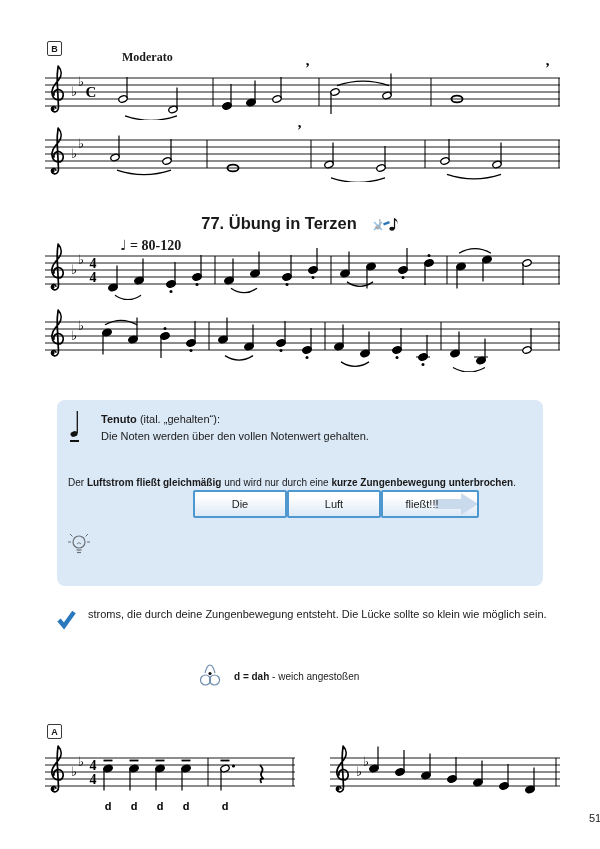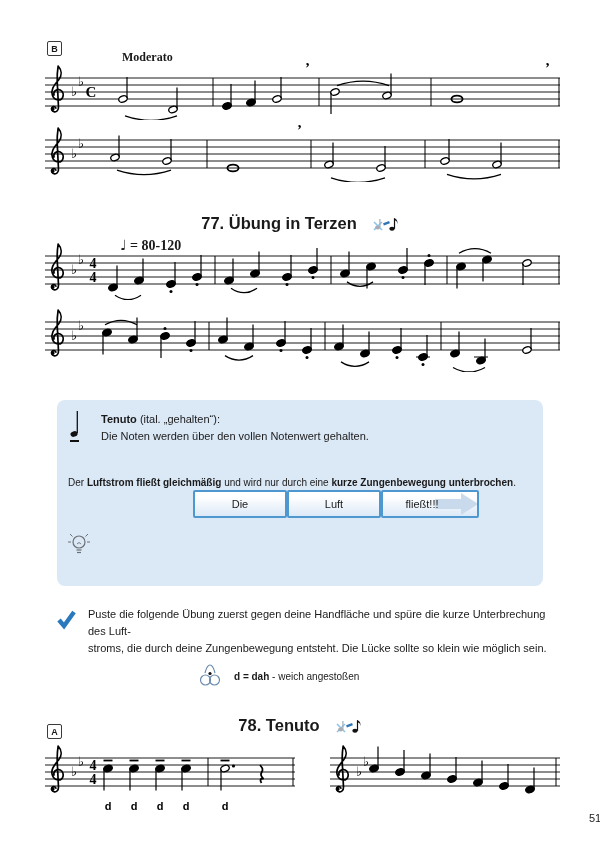--- a/index.html
+++ b/index.html
@@ -295,48 +295,34 @@
       <line x1="1" y1="11" x2="4" y2="11" stroke="#6b7075" stroke-width="1"></line>
       <line x1="20" y1="11" x2="23" y2="11" stroke="#6b7075" stroke-width="1"></line>
     </svg>
 
   </div>
 
   <svg class="abs" style="left:56px;top:609px;" width="21" height="21" viewBox="0 0 21 21">
     <polyline points="3,11 8,17 18,3" fill="none" stroke="#2a79bd" stroke-width="4.4"></polyline>
   </svg>
   <div class="abs smalltxt" style="left:88px;top:606px;width:460px;">
-    <div>Puste die folgende Übung zuerst gegen deine Handfläche und spüre die kurze Unterbrechung des Luft-</div>
     <div>stroms, die durch deine Zungenbewegung entsteht. Die Lücke sollte so klein wie möglich sein.</div>
   </div>
 
   <svg class="abs" style="left:198px;top:663px;" width="24" height="26" viewBox="0 0 24 26">
     <path d="M7,10 Q9,2 12,2 Q15,2 17,10" fill="none" stroke="#6b8cae" stroke-width="1.2"></path>
     <circle cx="7.5" cy="17" r="5" fill="none" stroke="#6b8cae" stroke-width="1.2"></circle>
     <circle cx="16.5" cy="17" r="5" fill="none" stroke="#6b8cae" stroke-width="1.2"></circle>
     <circle cx="12" cy="10.5" r="1.6" fill="#111"></circle>
   </svg>
   <div class="abs dlabel" style="left:234px;top:671px;">
     <b>d = dah</b><span> - weich angestoßen</span>
   </div>
 
   <div class="abs letterbox" style="left:47px;top:724px;">A</div>
-  <div class="abs extitle" style="left:0;top:716px;">
-    <span>78. Tenuto</span>
-    <svg width="26" height="18" viewBox="0 0 26 18">
-      <line x1="1" y1="7" x2="9" y2="15" stroke="#8fc3e8" stroke-width="1.6"></line>
-      <line x1="9" y1="7" x2="1" y2="15" stroke="#8fc3e8" stroke-width="1.6"></line>
-      <ellipse cx="4.6" cy="12.5" rx="2.5" ry="1.9" fill="#a7adb3"></ellipse>
-      <line x1="6.9" y1="12.5" x2="6.9" y2="4" stroke="#a7adb3" stroke-width="1.2"></line>
-      <line x1="10.5" y1="9.4" x2="16.5" y2="7.2" stroke="#2e75b6" stroke-width="2.4"></line>
-      <ellipse cx="19" cy="13.8" rx="2.7" ry="2" fill="#111"></ellipse>
-      <line x1="21.5" y1="13.8" x2="21.5" y2="3.2" stroke="#111" stroke-width="1.2"></line>
-      <path d="M21.5,3.2 C24.2,4.4 25,6.8 24.2,9.4 C24.6,6.8 23.4,5.6 21.5,5.2 Z" fill="#111"></path>
-    </svg>
-  </div>
 
   <div class="abs" style="left: 45px; top: 738px;">
       <svg width="250" height="80" viewBox="0 0 250 80">
         <line x1="0" y1="20" x2="250" y2="20" stroke="#000" stroke-width="0.9"></line>
         <line x1="0" y1="27" x2="250" y2="27" stroke="#000" stroke-width="0.9"></line>
         <line x1="0" y1="34" x2="250" y2="34" stroke="#000" stroke-width="0.9"></line>
         <line x1="0" y1="41" x2="250" y2="41" stroke="#000" stroke-width="0.9"></line>
         <line x1="0" y1="48" x2="250" y2="48" stroke="#000" stroke-width="0.9"></line>
         <g transform="translate(2.5,6) scale(1.13)">
           <path d="M9.4,1.8 C12.6,5.4 13.1,10.2 9.8,14.2 C5.4,19.2 2.6,23.2 4.4,27.9 C6.2,32.8 12.6,33.1 13.7,28.7 C14.6,24.9 11.6,21.7 8.3,22.9 C6.3,23.6 5.3,25.5 5.8,27.4 M9.4,1.8 C8.7,6.4 8.4,10.4 8.6,15.4 L9.7,37.6 C10,40.9 7.9,42.9 5.7,42.3 C3.9,41.8 3.1,39.9 4,38.5 C4.9,37.2 6.9,37.4 7.4,39" fill="none" stroke="#000" stroke-width="1.5" stroke-linecap="round"></path>

